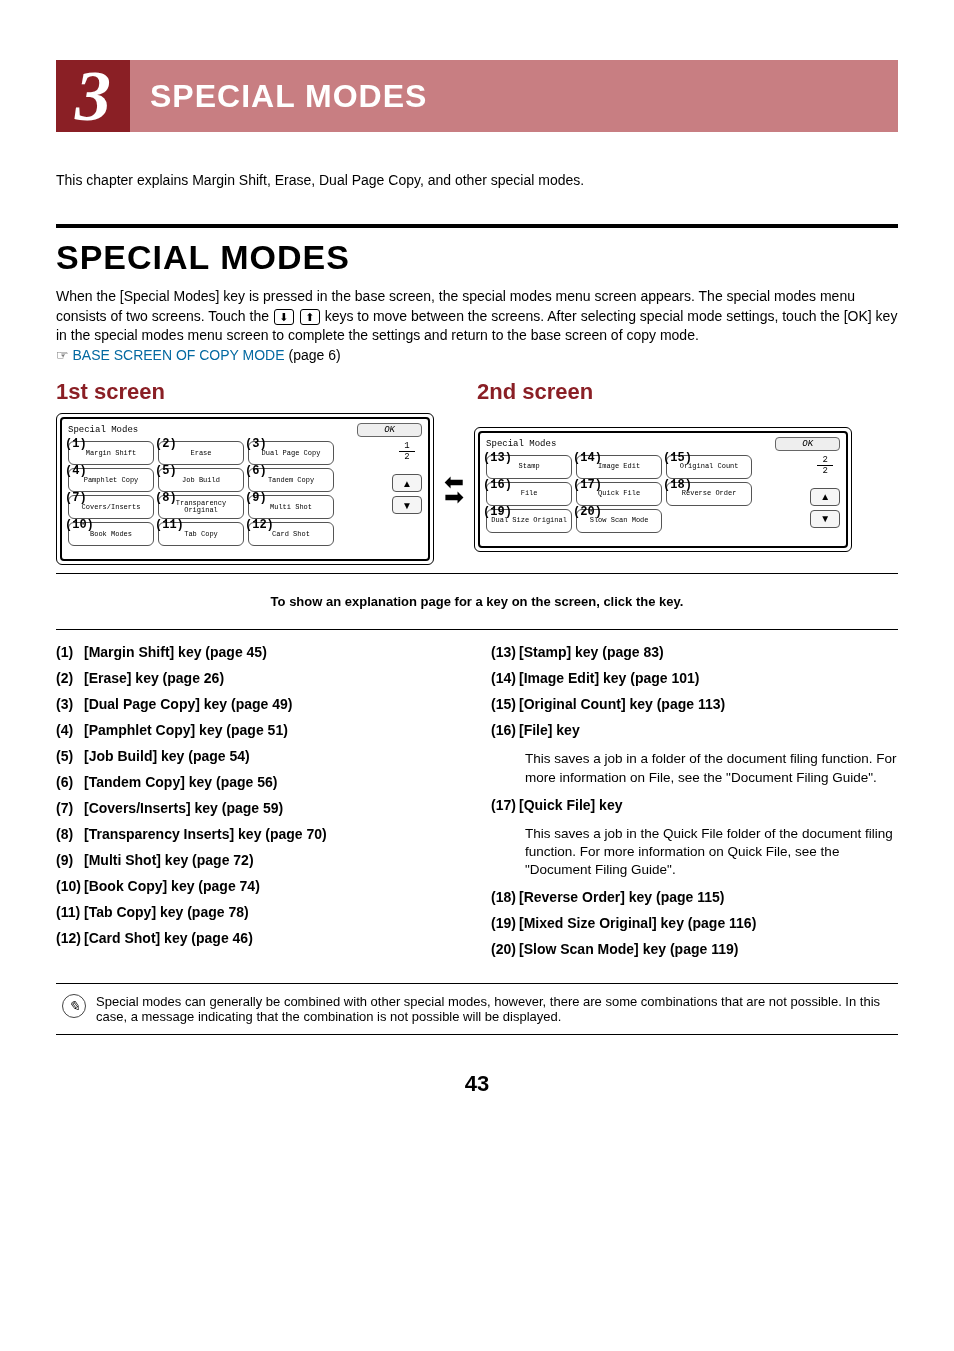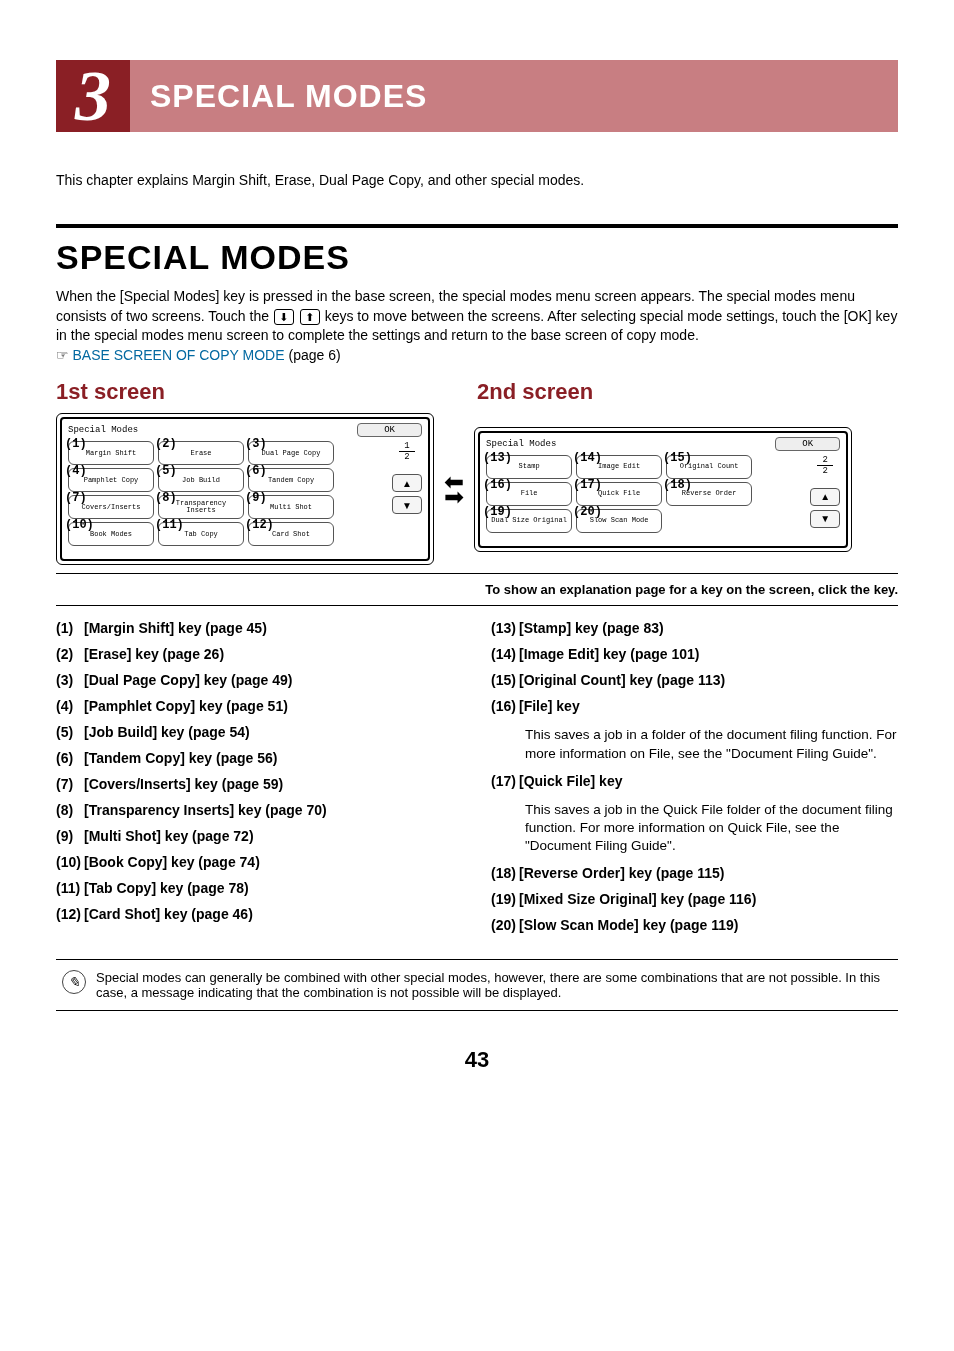--- a/index.html
+++ b/index.html
@@ -114,20 +114,21 @@
     font-family:"Courier New",monospace;
     font-size:9px;
     margin-bottom:4px;
   }
   .ok-btn{
     border:1px solid #666;
     border-radius:4px;
     padding:1px 26px;
     background:#eee;
     font-size:9px;
+    font-style:italic;
   }
   .mode-row{
     display:flex;
     gap:4px;
     margin-bottom:3px;
     position:relative;
   }
   .mode-key{
     border:1px solid #555;
     border-radius:6px;
@@ -182,27 +183,27 @@
     top:34px;
   }
   .swap-arrows{
     font-size:24px;
     display:flex;
     flex-direction:column;
     align-items:center;
     line-height:0.8;
   }
   .caption-box{
-    text-align:right;
+    text-align:center;
     font-weight:bold;
     font-size:13px;
     border:1px solid #000;
     border-left:0;
     border-right:0;
-    padding:8px 0;
+    padding:20px 0;
     margin:6px 0 14px 0;
   }
   .key-cols{
     display:flex;
     gap:28px;
   }
   .key-col{
     flex:1;
   }
   .key-item{
@@ -320,21 +321,21 @@
                   <span>Tandem Copy</span>
                 </div>
               </div>
               <div class="mode-row">
                 <div class="mode-key">
                   <span class="marker">(7)</span>
                   <span>Covers/Inserts</span>
                 </div>
                 <div class="mode-key">
                   <span class="marker">(8)</span>
-                  <span>Transparency Inserts</span>
+                  <span>Transparency Original</span>
                 </div>
                 <div class="mode-key">
                   <span class="marker">(9)</span>
                   <span>Multi Shot</span>
                 </div>
               </div>
               <div class="mode-row">
                 <div class="mode-key">
                   <span class="marker">(10)</span>
                   <span>Book Modes</span>

